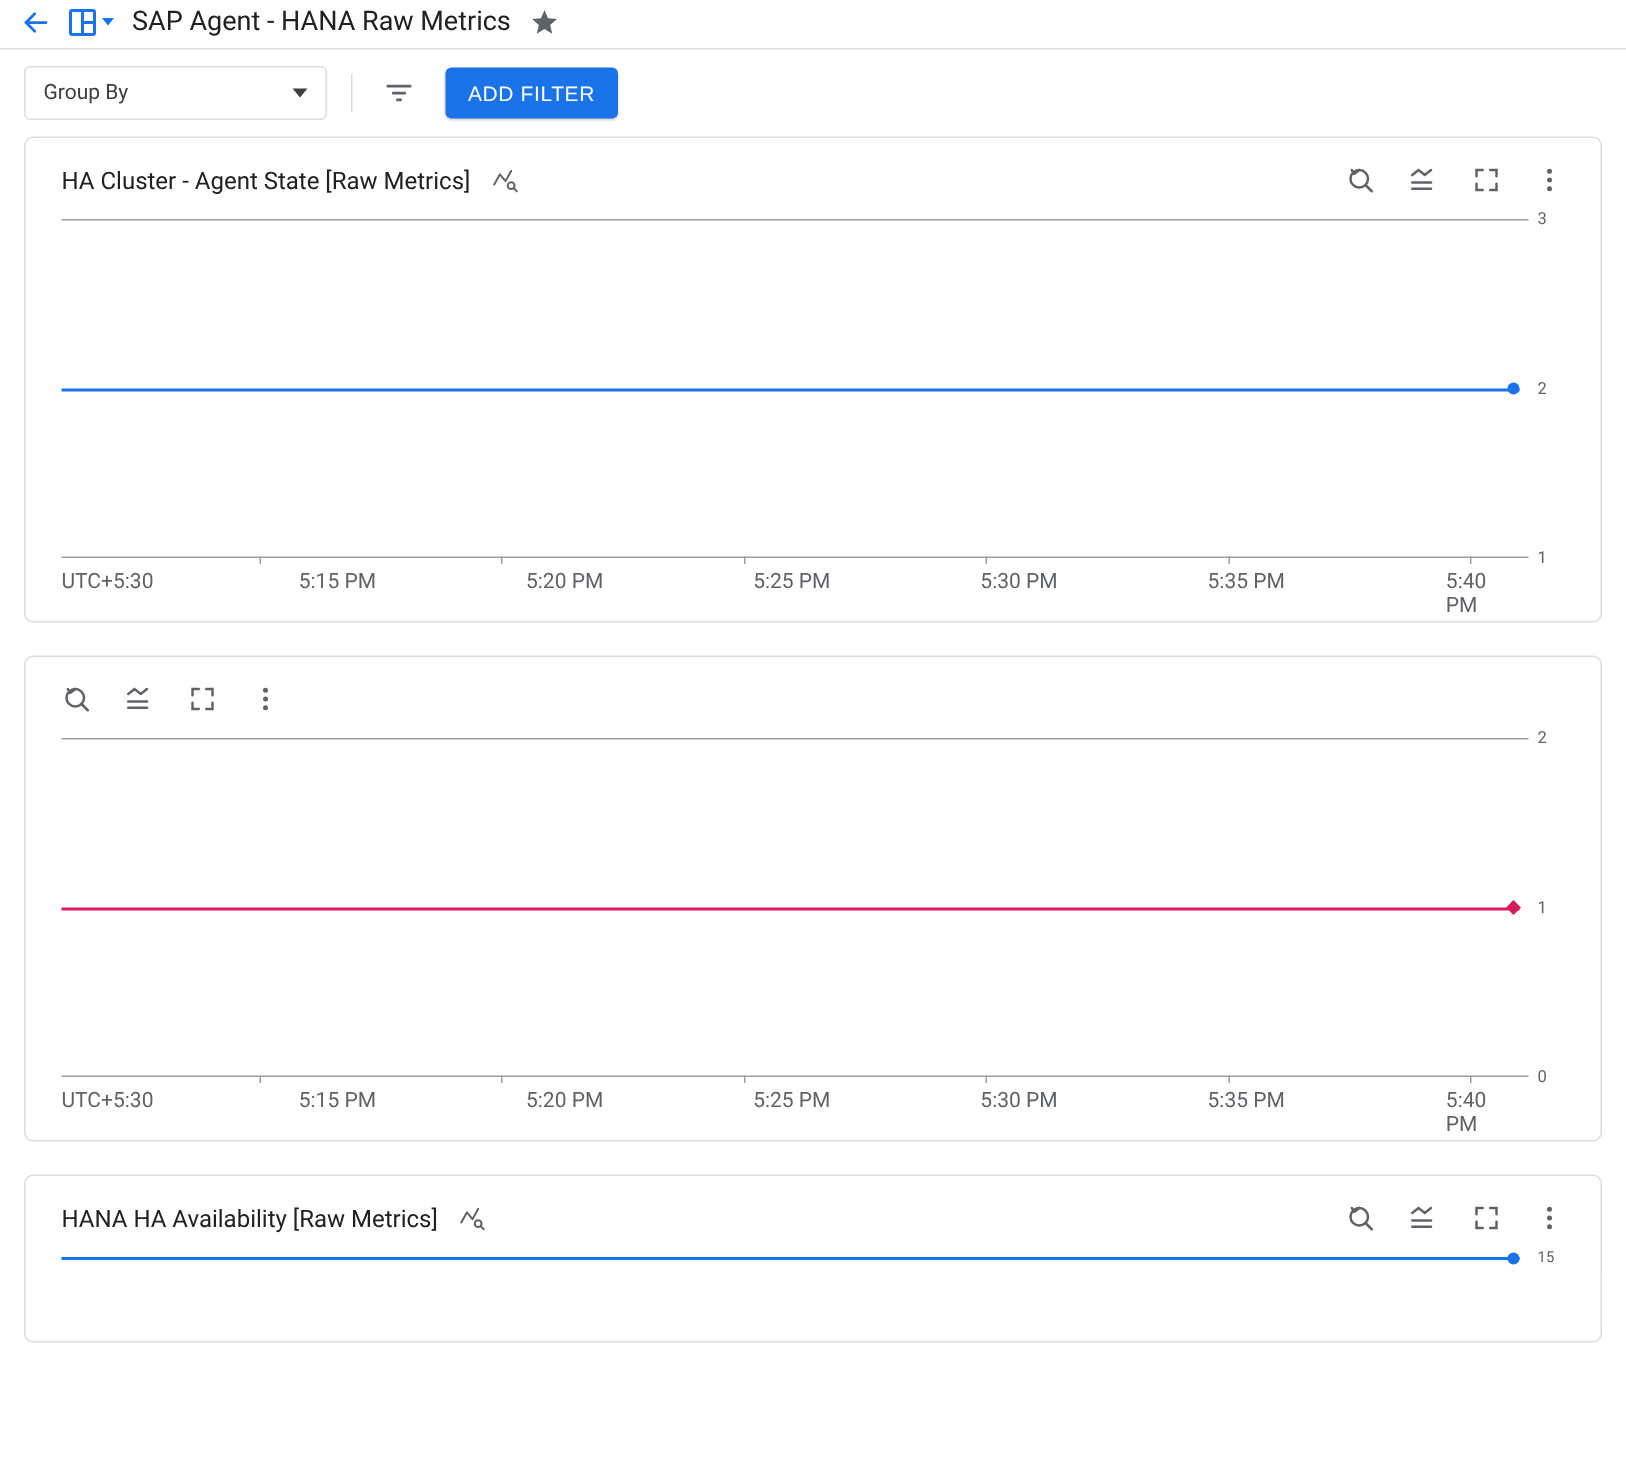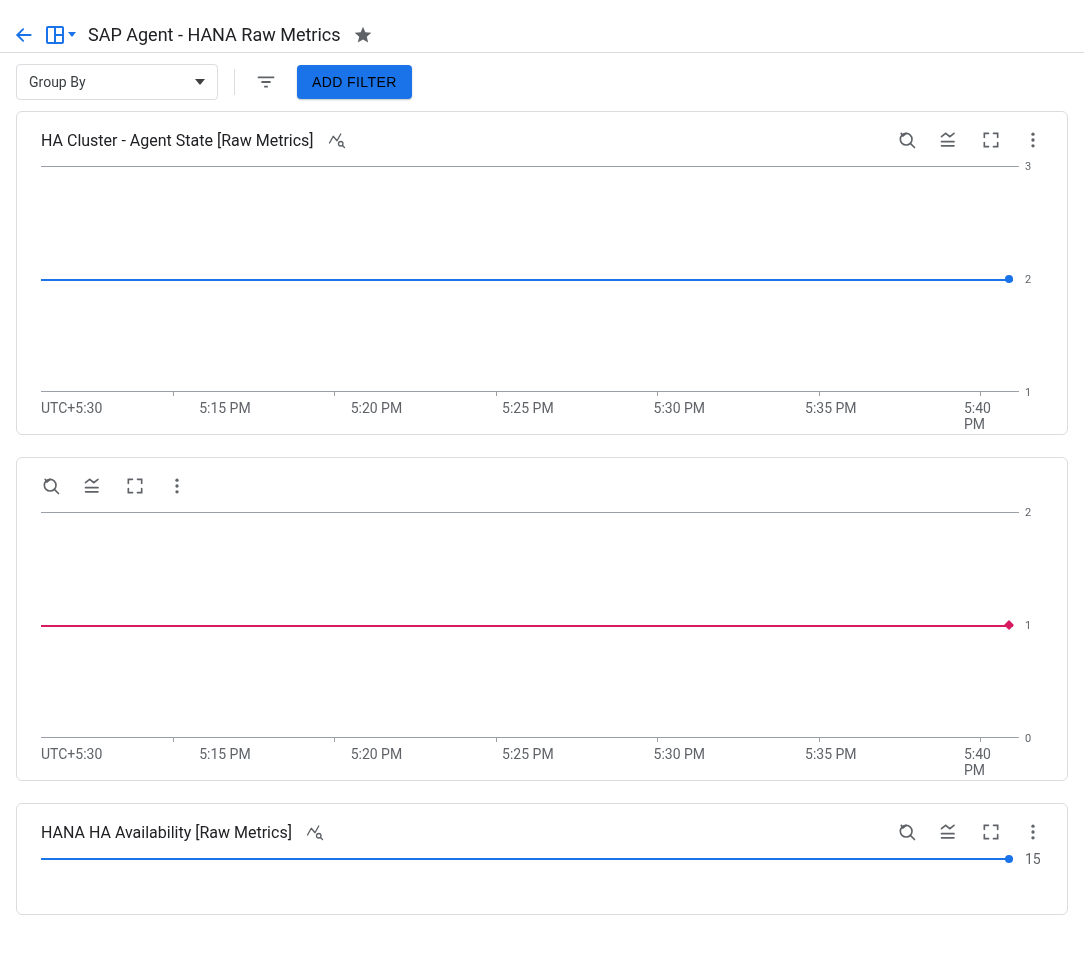--- a/index.html
+++ b/index.html
@@ -6,21 +6,21 @@
   html, body {
     margin: 0; padding: 0;
     font-family: "Google Sans", Roboto, "Helvetica Neue", Arial, sans-serif;
     background: #fff;
     color: #202124;
   }
   
   .header {
     display: flex;
     align-items: center;
-    padding: 24px 14px 7px;
+    padding: 4px 14px 7px;
     border-bottom: 1px solid #dadce0;
     gap: 12px;
   }
   .back-arrow svg { display:block; }
   .dashboard-icon-wrap {
     display: inline-flex;
     align-items: center;
     gap: 2px;
     color: #1a73e8;
   }
@@ -80,21 +80,21 @@
   }
   .tb-divider { width:1px; height:26px; background:#dadce0; }
   .filter-icon {
     color:#5f6368;
     display:inline-flex;
     cursor:pointer;
     padding:4px;
   }
   .add-filter-btn {
     background:#1a73e8;
-    color:#000000;
+    color:#ffffff;
     border:none;
     border-radius:4px;
     padding: 9px 15px;
     font-size:14px;
     font-weight:500;
     letter-spacing:0.4px;
     cursor:pointer;
     box-shadow: 0 1px 2px rgba(60,64,67,0.3);
   }
   
@@ -155,21 +155,21 @@
   .x-ticks { flex:1; position:relative; height:14px; }
   .x-tick-label { position:absolute; transform:translateX(-50%); }
   .x-spacer { width:24px; }
   
   .chart3-body { padding: 6px 24px 50px; }
   .plot3-area {
     position:relative; flex:1; height:6px;
   }
   .plot3-line { position:absolute; top:0; left:0; right:6px; height:2px; }
   .plot3-dot { position:absolute; width:8px; height:8px; border-radius:50%; transform:translate(-50%,-50%); top:1px; }
-  .y3-col { width:24px; position:relative; font-size:14px; color:#5f6368;}
+  .y3-col { width:24px; position:relative; font-size:10px; color:#5f6368;}
 </style>
 </head>
 <body>
 
 <div class="header">
   <span class="back-arrow">
     <svg width="20" height="20" viewBox="0 0 24 24" fill="none" stroke="#1a73e8" stroke-width="2.2" stroke-linecap="round" stroke-linejoin="round">
         <line x1="20" y1="12" x2="4" y2="12"></line>
         <polyline points="11 5 4 12 11 19"></polyline>
       </svg>

